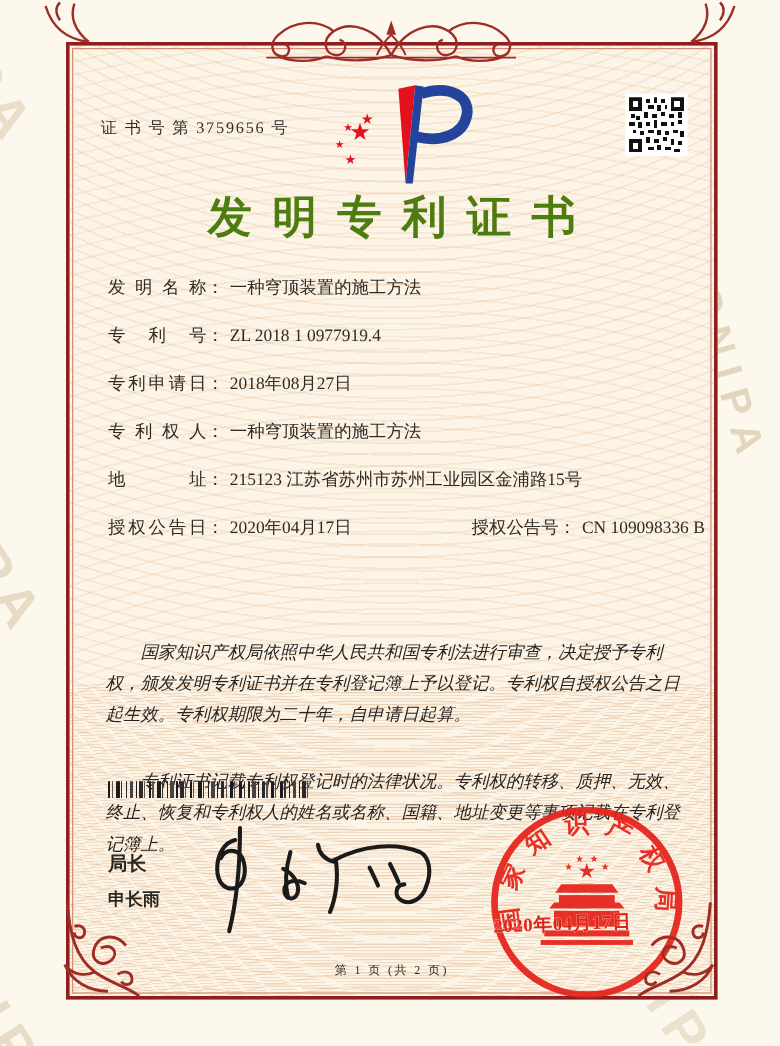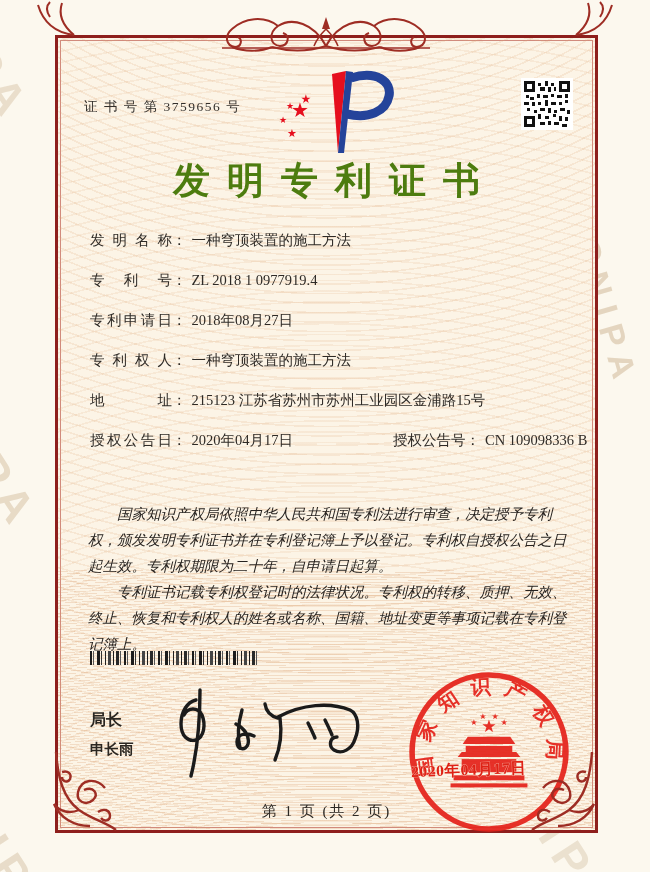--- a/index.html
+++ b/index.html
@@ -48,21 +48,21 @@
   .field-row { position:relative; line-height:17px; white-space:nowrap; }
   .f-label { display:inline-block; width:82px; text-align:justify; text-align-last:justify;
              vertical-align:top; }
   .f-colon { display:inline-block; }
   .f-value { display:inline-block; margin-left:5px; }
   .pair2 { position:absolute; left:263px; top:0;margin-left:40px; }
 
   
   .legal { position:absolute; left:30px; top:463px; width:486px; font-size:14.5px;
            line-height:26px; color:#272320; font-style:italic; }
-  .legal p { text-indent:2em; }
+  .legal p { text-indent:2em;margin-top:30px; }
 
   
   .barcode { position:absolute; left:32px; top:613px; width:170px; height:14px;
              background:repeating-linear-gradient(90deg,
                #1c1c1c 0 2px, rgba(0,0,0,0) 2px 3px, #555 3px 4px, rgba(0,0,0,0) 4px 7px,
                #1c1c1c 7px 10px, rgba(0,0,0,0) 10px 11px, #333 11px 12px, rgba(0,0,0,0) 12px 15px,
                #222 15px 16px, rgba(0,0,0,0) 16px 18px, #444 18px 21px, rgba(0,0,0,0) 21px 23px,
                #1c1c1c 23px 24px, rgba(0,0,0,0) 24px 26px, #2a2a2a 26px 29px, rgba(0,0,0,0) 29px 30px,
                #555 30px 31px, rgba(0,0,0,0) 31px 34px); }
 
@@ -70,21 +70,21 @@
   .sig-title { position:absolute; left:32px; top:672px; font-family:"Liberation Sans", sans-serif;
                font-weight:bold; font-size:16px; color:#2b2722; }
   .sig-name  { position:absolute; left:32px; top:702px; font-family:"Liberation Sans", sans-serif;
                font-weight:bold; font-size:14.5px; color:#2b2722; }
   .sig-script { position:absolute; left:104px; top:648px; width:212px; height:102px; }
   .seal { position:absolute; left:348px; top:631px; width:166px; height:166px; z-index:5;
           opacity:.93; }
 
   
   .footer { position:absolute; left:0; top:764px; width:100%; text-align:center;
-            font-size:15px; letter-spacing:2px; color:#2c2824; }
+            font-size:10px; letter-spacing:2px; color:#2c2824; }
 
   
   .orn { position:absolute; z-index:3; pointer-events:none; }
   .orn-top { left:220px; top:5px; width:212px; height:54px; }
   .orn-tl  { left:26px;  top:1px; width:52px; height:36px; }
   .orn-tr  { left:572px; top:1px; width:52px; height:36px; }
   .orn-bl  { left:48px;  top:750px; width:72px; height:84px; z-index:4; }
   .orn-br  { left:528px; top:750px; width:72px; height:84px; z-index:4; }
 </style>
 </head>

